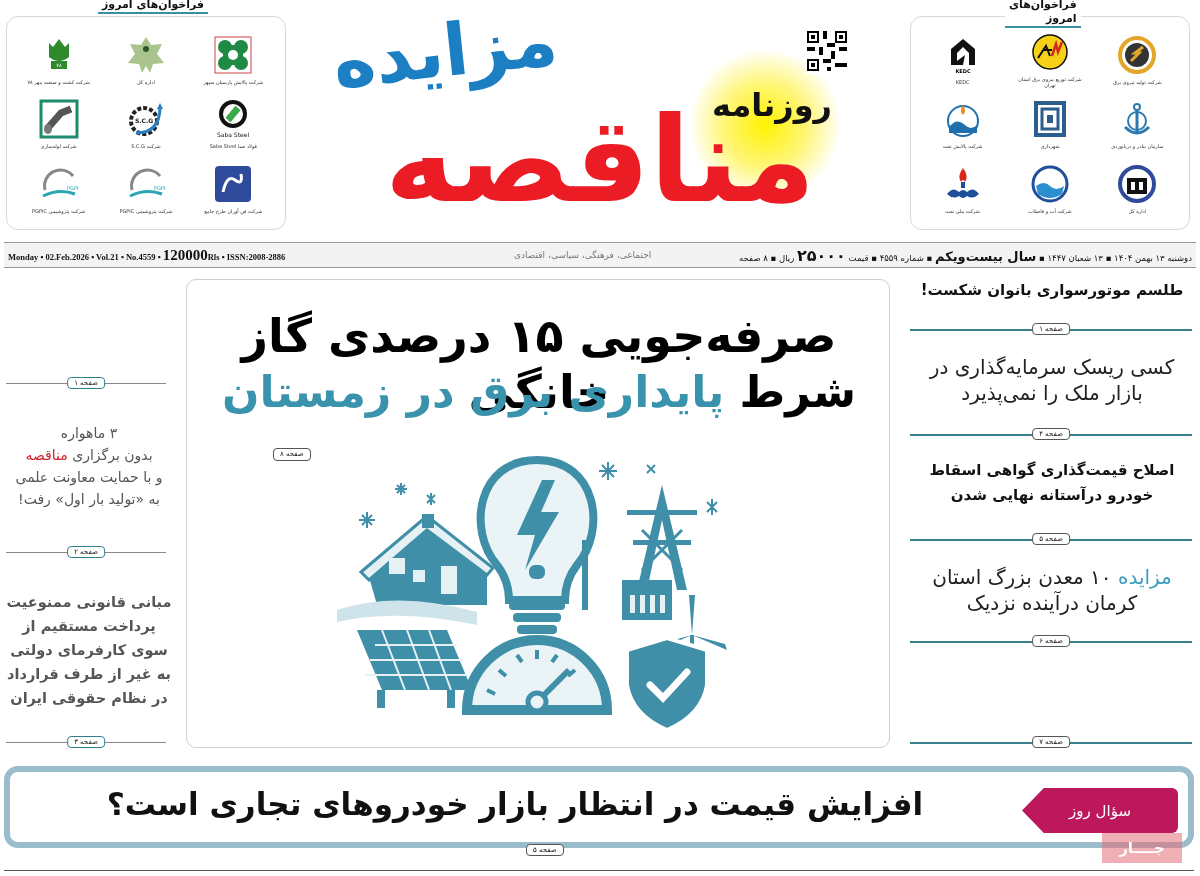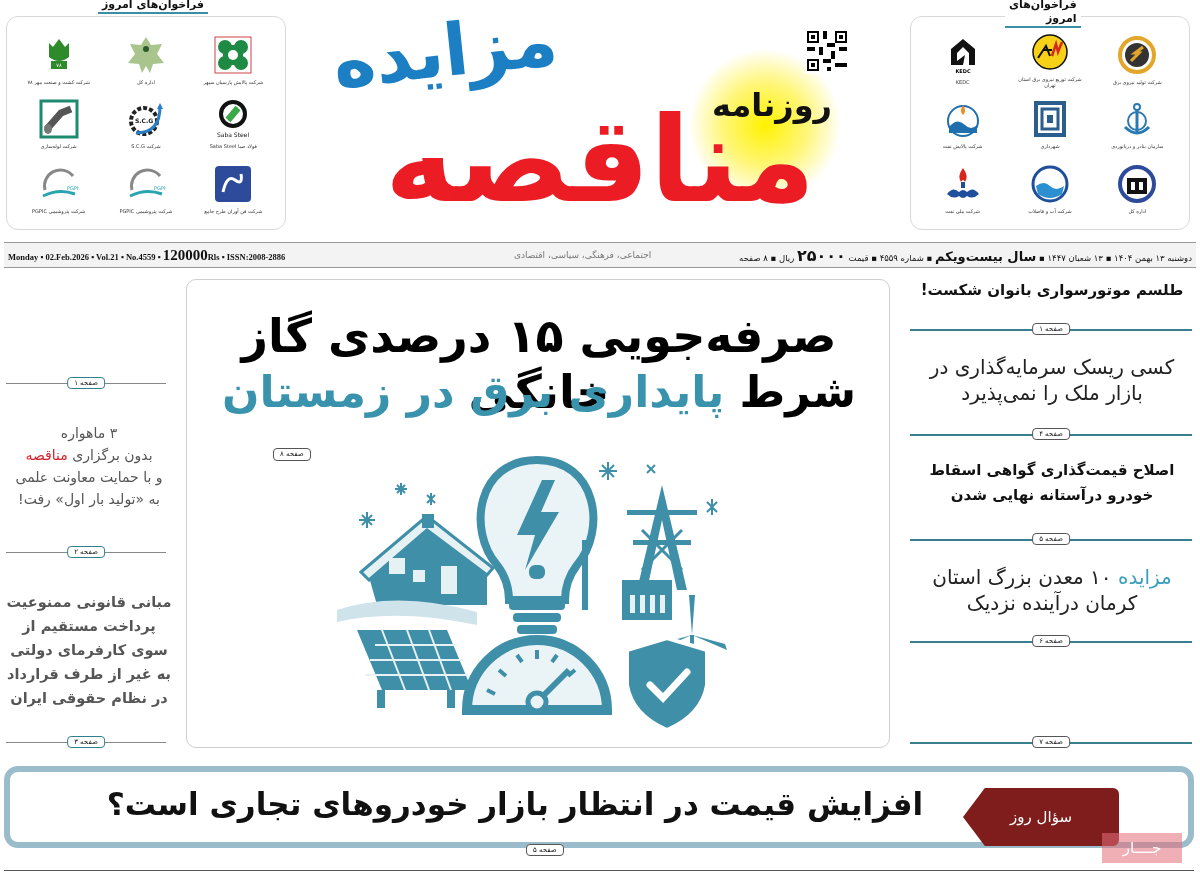--- a/index.html
+++ b/index.html
@@ -60,24 +60,24 @@
   .rstory { position: absolute; left: 8px; width: 276px; text-align: center; direction: rtl; }
   .rstory.bold { font-weight: bold; font-size: 15px; line-height: 25px; color: #111; }
   .rstory.reg { font-size: 20px; line-height: 26px; color: #222; }
   .pg-thick { position: absolute; left: 4px; width: 282px; height: 14px; }
   .pg-thick::before { content: ""; position: absolute; left: 0; right: 0; top: 7px; border-top: 2.5px solid #3a7f8e; }
   .pg-thick .pg-tag { border-color: #555; }
 
   
   .question { position: absolute; left: 4px; top: 766px; width: 1190px; height: 82px; border: 6px solid #9bbccb; border-radius: 14px; background: #fff; }
   .q-text { position: absolute; left: 0; top: 10px; width: 1010px; text-align: center; font-size: 31px; font-weight: bold; color: #111; direction: rtl; line-height: 44px; }
-  .q-badge { position: absolute; left: 953px; top: 16px; width: 156px; height: 58px; background: #7f1d1d; color: #fff; direction: rtl; font-size: 15px; display: flex; align-items: center; justify-content: center; clip-path: polygon(0 50%, 14% 0, 100% 0, 100% 100%, 14% 100%); border-radius: 6px; }
+  .q-badge { position: absolute; left: 1012px; top: 16px; width: 156px; height: 45px; background: #be185d; color: #fff; direction: rtl; font-size: 15px; display: flex; align-items: center; justify-content: center; clip-path: polygon(0 50%, 14% 0, 100% 0, 100% 100%, 14% 100%); border-radius: 6px; }
   .q-pg { position: absolute; left: 516px; top: 72px; height: 12px; padding: 0 6px; border: 1px solid #555; border-radius: 4px; background: #fff; font-size: 7px; line-height: 10px; direction: rtl; }
   .bottom-rule { position: absolute; left: 4px; top: 870px; width: 1190px; border-top: 1px solid #555; }
-  .watermark { position: absolute; left: 1102px; top: 833px; width: 80px; height: 30px; background: rgba(226,110,120,0.55); color: #fff; font-size: 15px; font-weight: normal; display: flex; align-items: center; justify-content: center; direction: rtl; letter-spacing: 2px; }
+  .watermark { position: absolute; left: 1102px; top: 833px; width: 80px; height: 30px; background: rgba(226,110,120,0.55); color: #fff; font-size: 15px; font-weight: bold; display: flex; align-items: center; justify-content: center; direction: rtl; letter-spacing: 2px; }
 </style>
 </head>
 <body>
 
 <div class="masthead">
   <div class="calls-box left">
     <div class="logo-grid">
       <div class="logo-cell">
         <div class="logo-mark">
           <svg width="40" height="40" viewBox="0 0 40 40">

